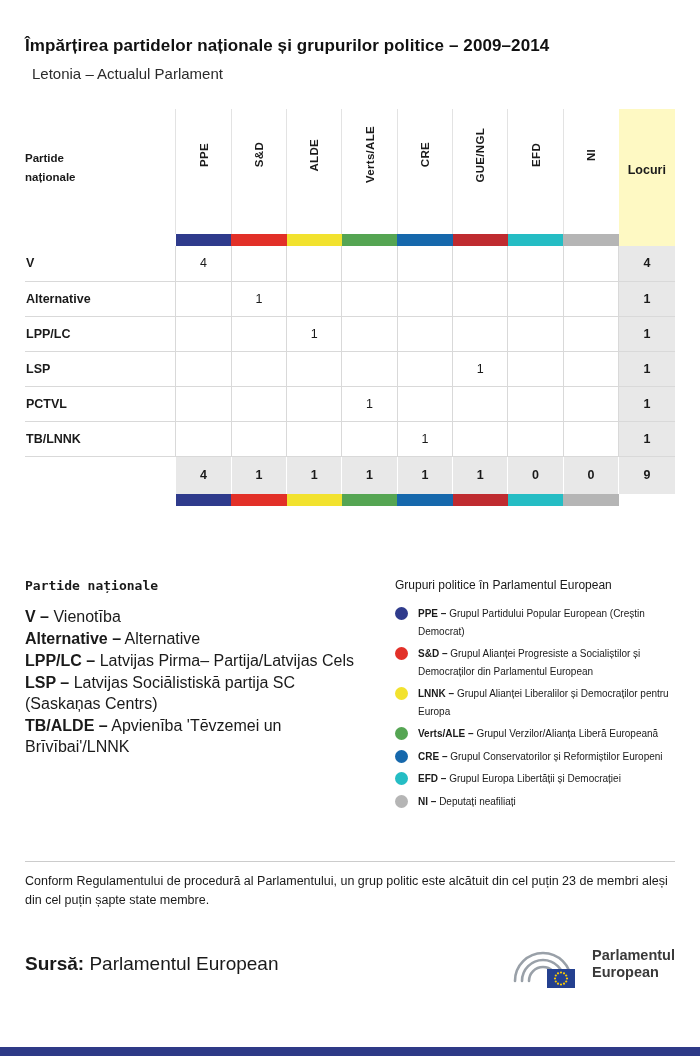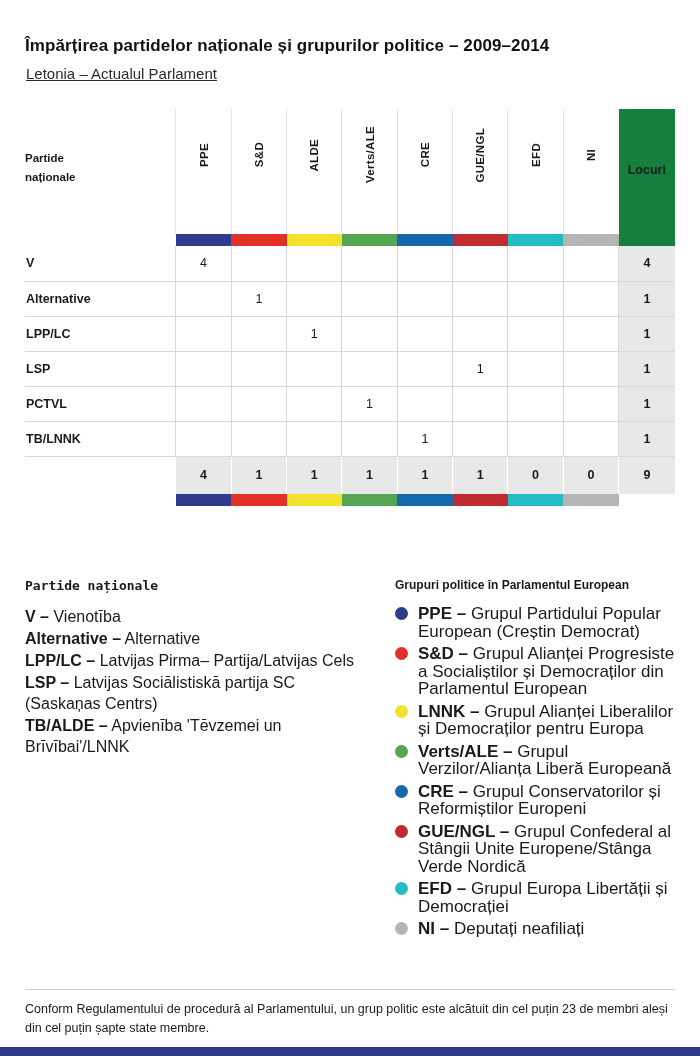--- a/index.html
+++ b/index.html
@@ -7,35 +7,35 @@
   body {
     width: 700px; height: 1056px;
     font-family: "Liberation Sans", sans-serif;
     color: #1a1a1a;
     position: relative;
     overflow: hidden;
   }
   .page { width: 700px; height: 1056px; position: relative; padding: 36px 25px 0 25px; }
 
   h1.title { font-size: 17px; font-weight: 700; color: #111; letter-spacing: 0.1px; }
-  h2.subtitle { font-size: 15px; font-weight: 400; color: #2b2b2b; margin: 9px 0 0 1px; text-decoration: underline; }
+  h2.subtitle { font-size: 15px; font-weight: 400; color: #2b2b2b; margin: 9px 0 0 7px; }
 
   
   table.ptable { border-collapse: collapse; table-layout: fixed; width: 650px; margin-top: 27px; }
   .ptable td { font-size: 12.5px; vertical-align: middle; }
 
   .label-head { width: 150px; vertical-align: bottom; padding-bottom: 19px; }
   .label-head-text { display: block; max-width: 64px; font-weight: 700; font-size: 11.5px; line-height: 1.65; }
 
   .group-head { width: 55px; height: 125px; vertical-align: bottom; text-align: center;
                 padding-bottom: 30px; border-left: 1px solid #e3e3e3; }
   .vtext { writing-mode: vertical-rl; transform: rotate(180deg); display: inline-block;
            font-weight: 700; font-size: 11.5px; letter-spacing: 0.3px; }
 
-  .seats-head { width: 56px; background: #15803d; vertical-align: bottom; text-align: center;
+  .seats-head { width: 56px; background: #fef9c3; vertical-align: bottom; text-align: center;
                 padding-bottom: 15px; font-weight: 700; font-size: 12px; }
   .seats-head-text { font-weight: 700; }
 
   .colorbar-row td { height: 12px; padding: 0; border: none; }
   .nobar { background: #fff; }
 
   .data-row td { height: 35px; border-bottom: 1px solid #d9d9d9; }
   .party-name { font-weight: 700; text-align: left; padding-left: 1px; font-size: 12px; }
   .value { text-align: center; border-left: 1px solid #d9d9d9; }
   .seats-value { background: #e8e8e8; font-weight: 700; text-align: center; border-left: 1px solid #d9d9d9; }
@@ -46,22 +46,22 @@
 
   
   .legends { display: flex; margin-top: 72px; }
   .legend-left { width: 345px; }
   .legend-left-title { font-family: "DejaVu Sans Mono", monospace; font-weight: 700; font-size: 13px; margin-bottom: 13px; }
   .legend-left ul, .legend-right ul { list-style: none; }
   .pl-item { font-size: 16px; line-height: 21px; margin-bottom: 1px; max-width: 335px; }
   .pl-abbr { font-weight: 700; }
 
   .legend-right { width: 280px; margin-left: 25px; }
-  .legend-right-title { font-weight: 700; font-size: 12px; margin-bottom: 13px; }
-  .gl-item { display: flex; margin-bottom: 5px; font-size: 17px; line-height: 17.5px; }
+  .legend-right-title { font-weight: 400; font-size: 12px; margin-bottom: 13px; }
+  .gl-item { display: flex; margin-bottom: 5px; font-size: 10px; line-height: 17.5px; }
   .dot { flex: 0 0 13px; width: 13px; height: 13px; border-radius: 50%; margin-right: 10px; margin-top: 2px; }
   .gl-text { flex: 1; }
   .gl-abbr { font-weight: 700; }
 
   
   hr.rule { border: none; border-top: 1px solid #ccc; margin-top: 46px; }
   p.note { font-size: 12.5px; line-height: 19px; margin-top: 10px; max-width: 650px; }
   .source-row { display: flex; justify-content: space-between; align-items: center; margin-top: 30px; }
   .source { font-size: 19px; }
   .source b { font-weight: 700; }
@@ -228,24 +228,20 @@
             <span class="dot" style="background: rgb(242, 226, 46);"></span>
             <span class="gl-text"><b class="gl-abbr">LNNK –</b> <span class="gl-name">Grupul Alianței Liberalilor și Democraților pentru Europa</span></span>
           </li>
           <li class="gl-item">
             <span class="dot" style="background: rgb(85, 165, 83);"></span>
             <span class="gl-text"><b class="gl-abbr">Verts/ALE –</b> <span class="gl-name">Grupul Verzilor/Alianța Liberă Europeană</span></span>
           </li>
           <li class="gl-item">
             <span class="dot" style="background: rgb(22, 104, 172);"></span>
             <span class="gl-text"><b class="gl-abbr">CRE –</b> <span class="gl-name">Grupul Conservatorilor și Reformiștilor Europeni</span></span>
-          </li>
-          <li class="gl-item">
-            <span class="dot" style="background: rgb(191, 43, 48);"></span>
-            <span class="gl-text"><b class="gl-abbr">GUE/NGL –</b> <span class="gl-name">Grupul Confederal al Stângii Unite Europene/Stânga Verde Nordică</span></span>
           </li>
           <li class="gl-item">
             <span class="dot" style="background: rgb(37, 189, 196);"></span>
             <span class="gl-text"><b class="gl-abbr">EFD –</b> <span class="gl-name">Grupul Europa Libertății și Democrației</span></span>
           </li>
           <li class="gl-item">
             <span class="dot" style="background: rgb(181, 181, 181);"></span>
             <span class="gl-text"><b class="gl-abbr">NI –</b> <span class="gl-name">Deputați neafiliați</span></span>
           </li>
         </ul>

